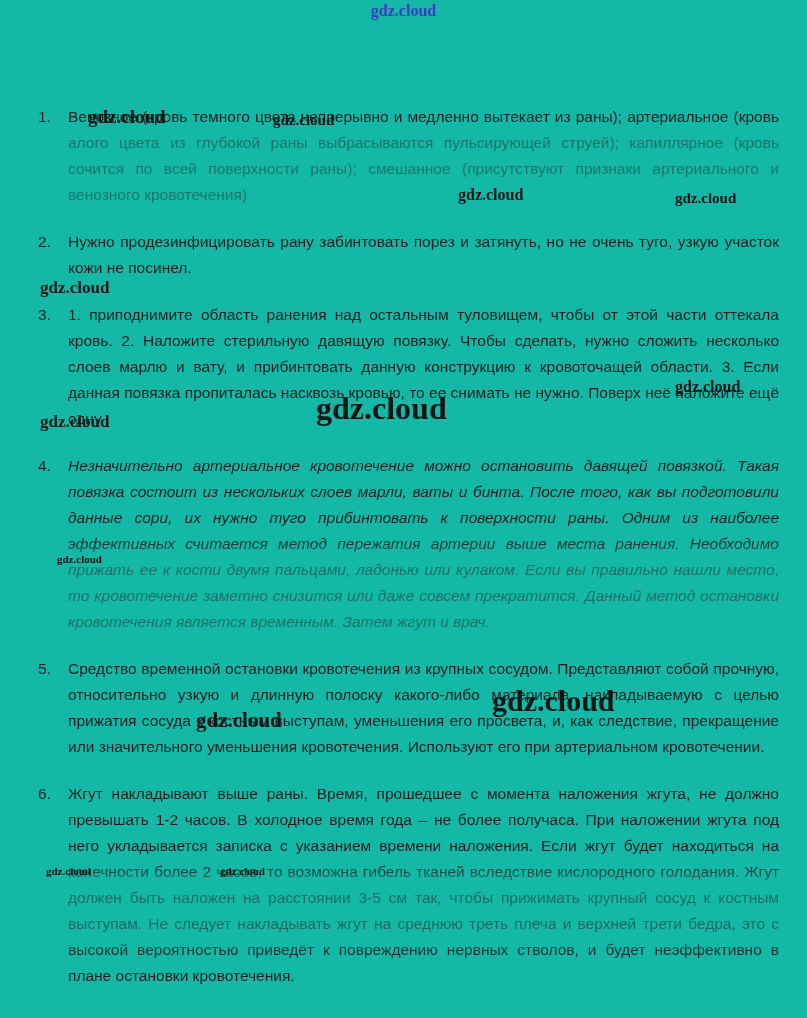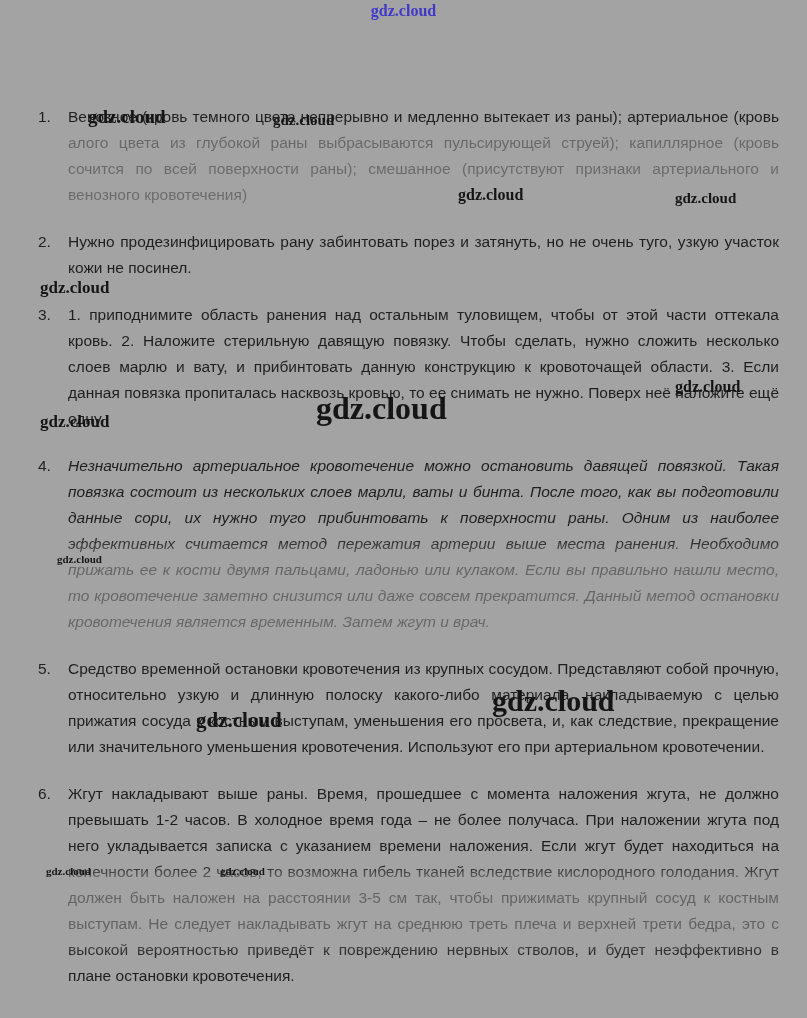--- a/index.html
+++ b/index.html
@@ -4,21 +4,21 @@
 <style>
   html, body {
     margin: 0;
     padding: 0;
     background: #ffffff;
   }
   .page {
     position: relative;
     width: 807px;
     height: 1018px;
-    background: #a3a3a3;
+    background: #14b8a6;
     overflow: hidden;
     font-family: "Liberation Sans", sans-serif;
     color: #262626;
   }
   .site-header {
     position: absolute;
     top: 2px;
     left: 0;
     width: 100%;
     text-align: center;

